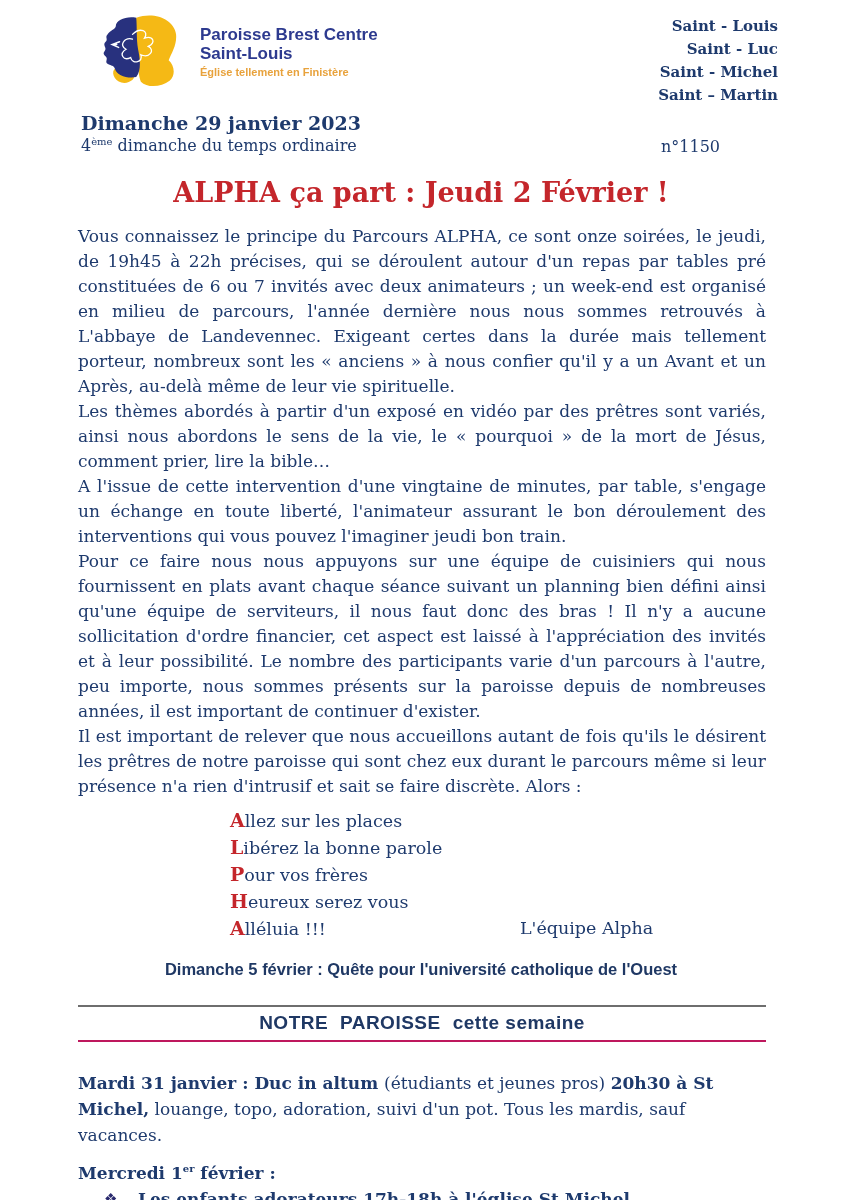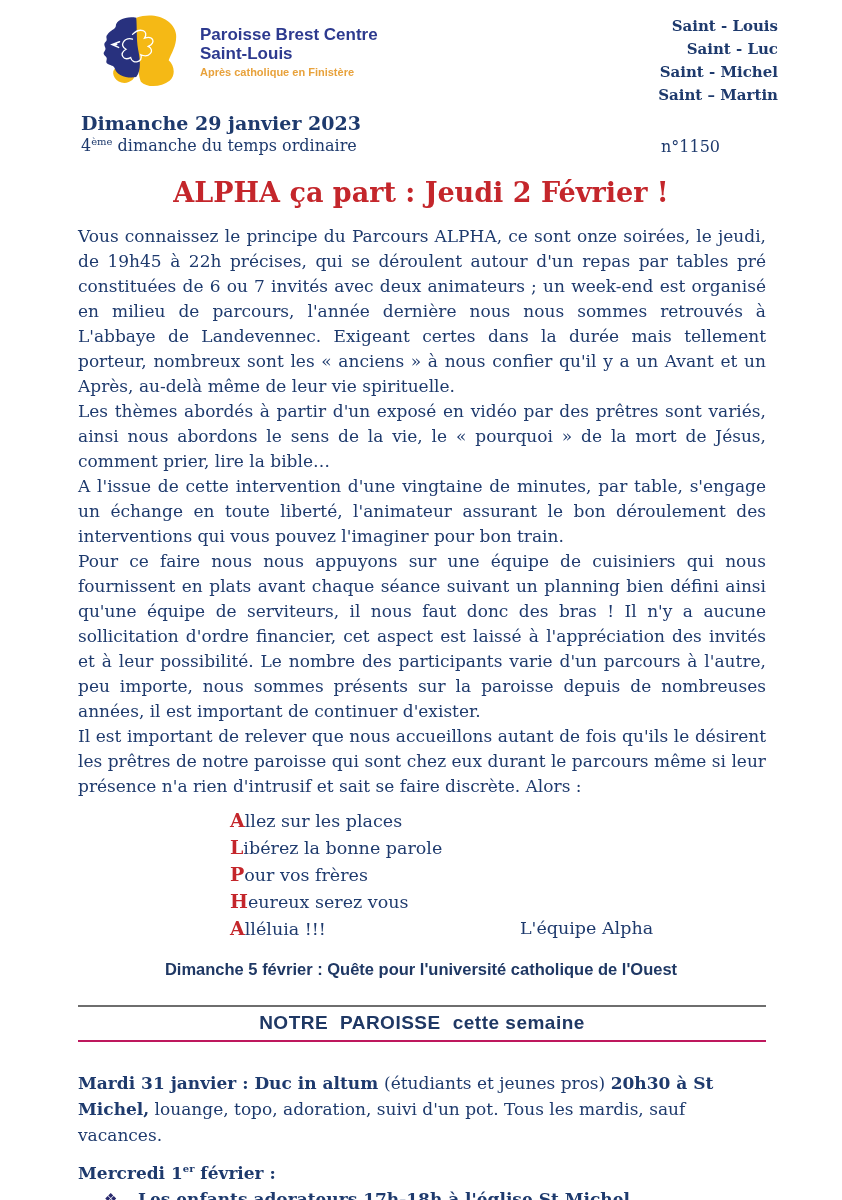--- a/index.html
+++ b/index.html
@@ -56,21 +56,21 @@
           <path fill="#f5b915" d="M52 4 C72 -3 93 6 95 22 C96 34 90 42 87 50 C93 55 95 66 88 72 C79 79 64 80 57 73 C54 66 55 58 53 50 C49 34 50 18 52 4 Z"></path>
           <path fill="#f5b915" d="M30 58 C38 56 48 58 50 64 C52 70 44 76 36 74 C28 72 24 62 30 58 Z"></path>
           <path fill="#28317e" d="M52 4 C42 2 30 6 30 13 C30 16 24 18 21 22 C18 25 22 27 19 30 C15 34 21 36 18 40 C14 45 22 45 20 50 C18 56 28 54 29 59 C31 66 42 70 52 68 C58 60 56 48 54 38 C52 26 53 14 52 4 Z"></path>
           <path fill="none" stroke="#ffffff" stroke-width="1.4" stroke-linecap="round" d="M48 22 C56 14 66 18 61 26 C70 23 74 31 65 35 C73 39 66 48 57 44 C60 52 48 55 46 47 C38 51 33 43 41 38 C33 34 39 25 48 27"></path>
           <path fill="none" stroke="#ffffff" stroke-width="1.6" stroke-linecap="round" d="M34 30 L26 33 L33 36 M26 33 L31 33"></path>
         </svg>
       </span>
       <div class="logo-text">
         <div class="logo-line">Paroisse Brest Centre</div>
         <div class="logo-line">Saint-Louis</div>
-        <div class="logo-tagline">Après catholique en Finistère</div>
+        <div class="logo-tagline">Église tellement en Finistère</div>
       </div>
     </div>
     <div class="churches">
       <div>Saint - Louis</div>
       <div>Saint - Luc</div>
       <div>Saint - Michel</div>
       <div>Saint – Martin</div>
     </div>
   </div>
 
@@ -80,21 +80,21 @@
       <div class="date-sub"><span>4</span><sup>ème</sup><span> dimanche du temps ordinaire</span></div>
     </div>
     <div class="issue">n°1150</div>
   </div>
 
   <div class="title">ALPHA ça part : Jeudi 2 Février !</div>
 
   <div class="body-text">
     <p>Vous connaissez le principe du Parcours ALPHA,  ce sont onze soirées, le jeudi, de 19h45 à 22h précises, qui se déroulent autour d'un repas par tables pré constituées de 6 ou 7 invités avec deux animateurs ; un week-end est organisé en milieu de parcours, l'année dernière nous nous sommes retrouvés à L'abbaye de Landevennec. Exigeant certes dans la durée mais tellement porteur, nombreux sont les « anciens » à nous confier qu'il y a un Avant et un Après, au-delà même de leur vie spirituelle.</p>
     <p>Les thèmes abordés à partir d'un exposé en vidéo par des prêtres sont variés, ainsi nous abordons le sens de la vie, le « pourquoi » de la mort de Jésus, comment prier, lire la bible…</p>
-    <p>A l'issue de cette intervention d'une vingtaine de minutes,  par table, s'engage un échange en toute liberté, l'animateur assurant le bon déroulement des interventions qui vous pouvez l'imaginer pour bon train.</p>
+    <p>A l'issue de cette intervention d'une vingtaine de minutes,  par table, s'engage un échange en toute liberté, l'animateur assurant le bon déroulement des interventions qui vous pouvez l'imaginer jeudi bon train.</p>
     <p>Pour ce faire nous nous appuyons sur une équipe de cuisiniers qui nous fournissent en plats avant chaque séance suivant un planning bien défini ainsi qu'une équipe de serviteurs, il nous faut donc des bras ! Il n'y a aucune sollicitation d'ordre financier, cet aspect est laissé à l'appréciation des invités et à leur possibilité. Le nombre des participants varie d'un parcours à l'autre, peu importe, nous sommes  présents sur la paroisse depuis de nombreuses années, il est important de continuer d'exister.</p>
     <p>Il est important de relever que nous accueillons autant de fois qu'ils le désirent les prêtres de notre paroisse qui sont chez eux durant le parcours même si leur présence n'a rien d'intrusif et sait se faire discrète. Alors :</p>
   </div>
 
   <div class="acrostic">
     <div><span class="initial">A</span><span>llez sur les places</span></div>
     <div><span class="initial">L</span><span>ibérez la bonne parole</span></div>
     <div><span class="initial">P</span><span>our vos frères</span></div>
     <div><span class="initial">H</span><span>eureux serez vous</span></div>
     <div class="acrostic-last">

